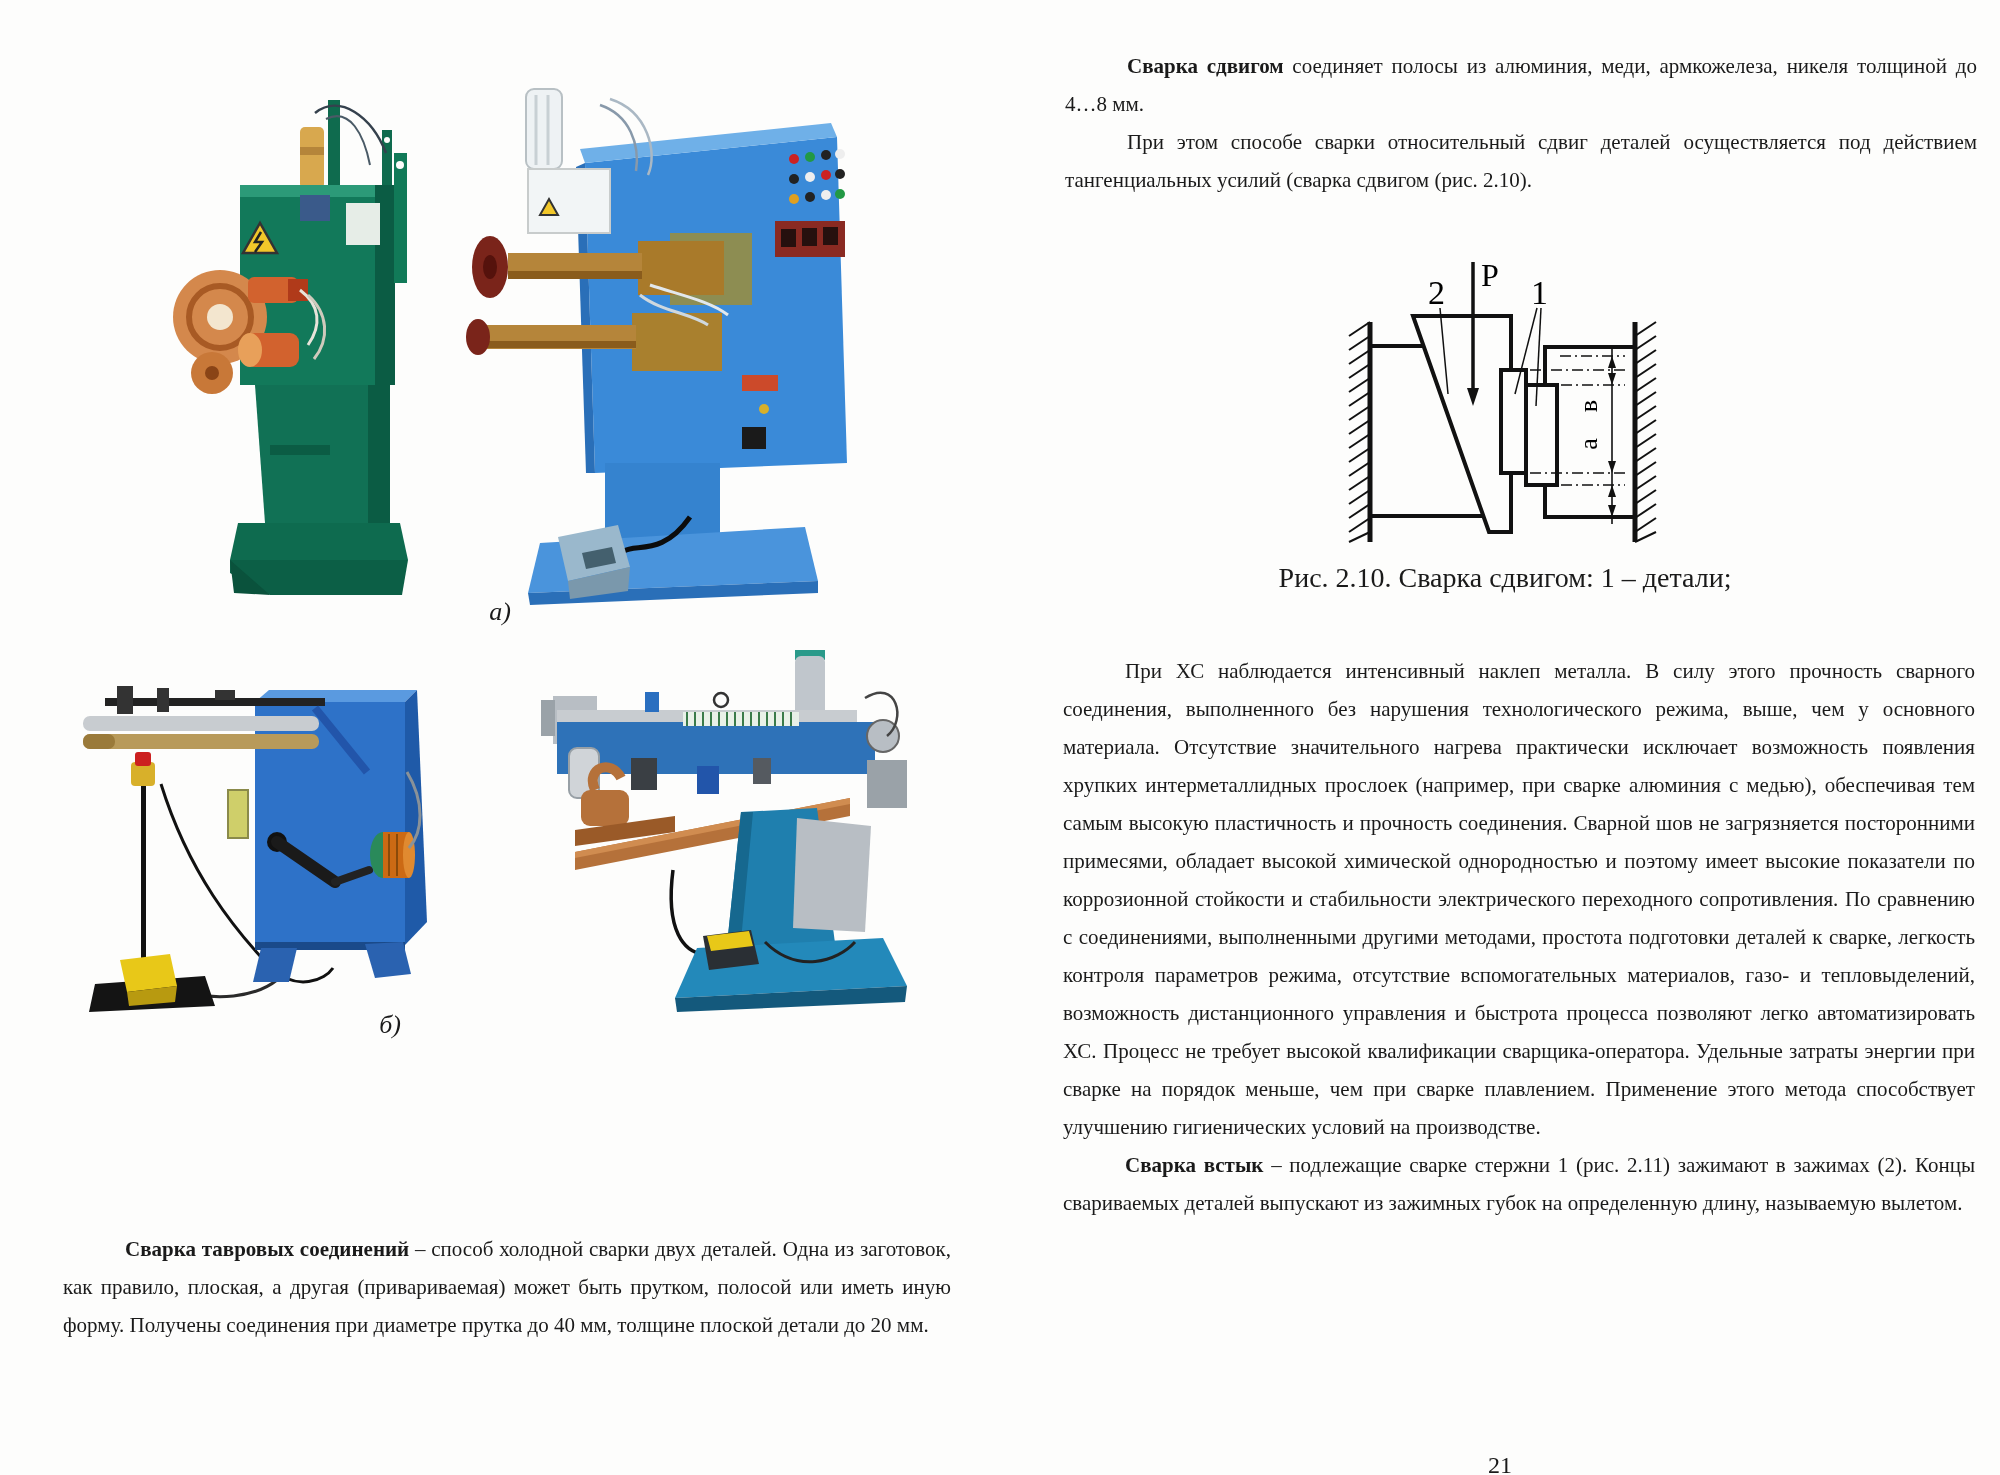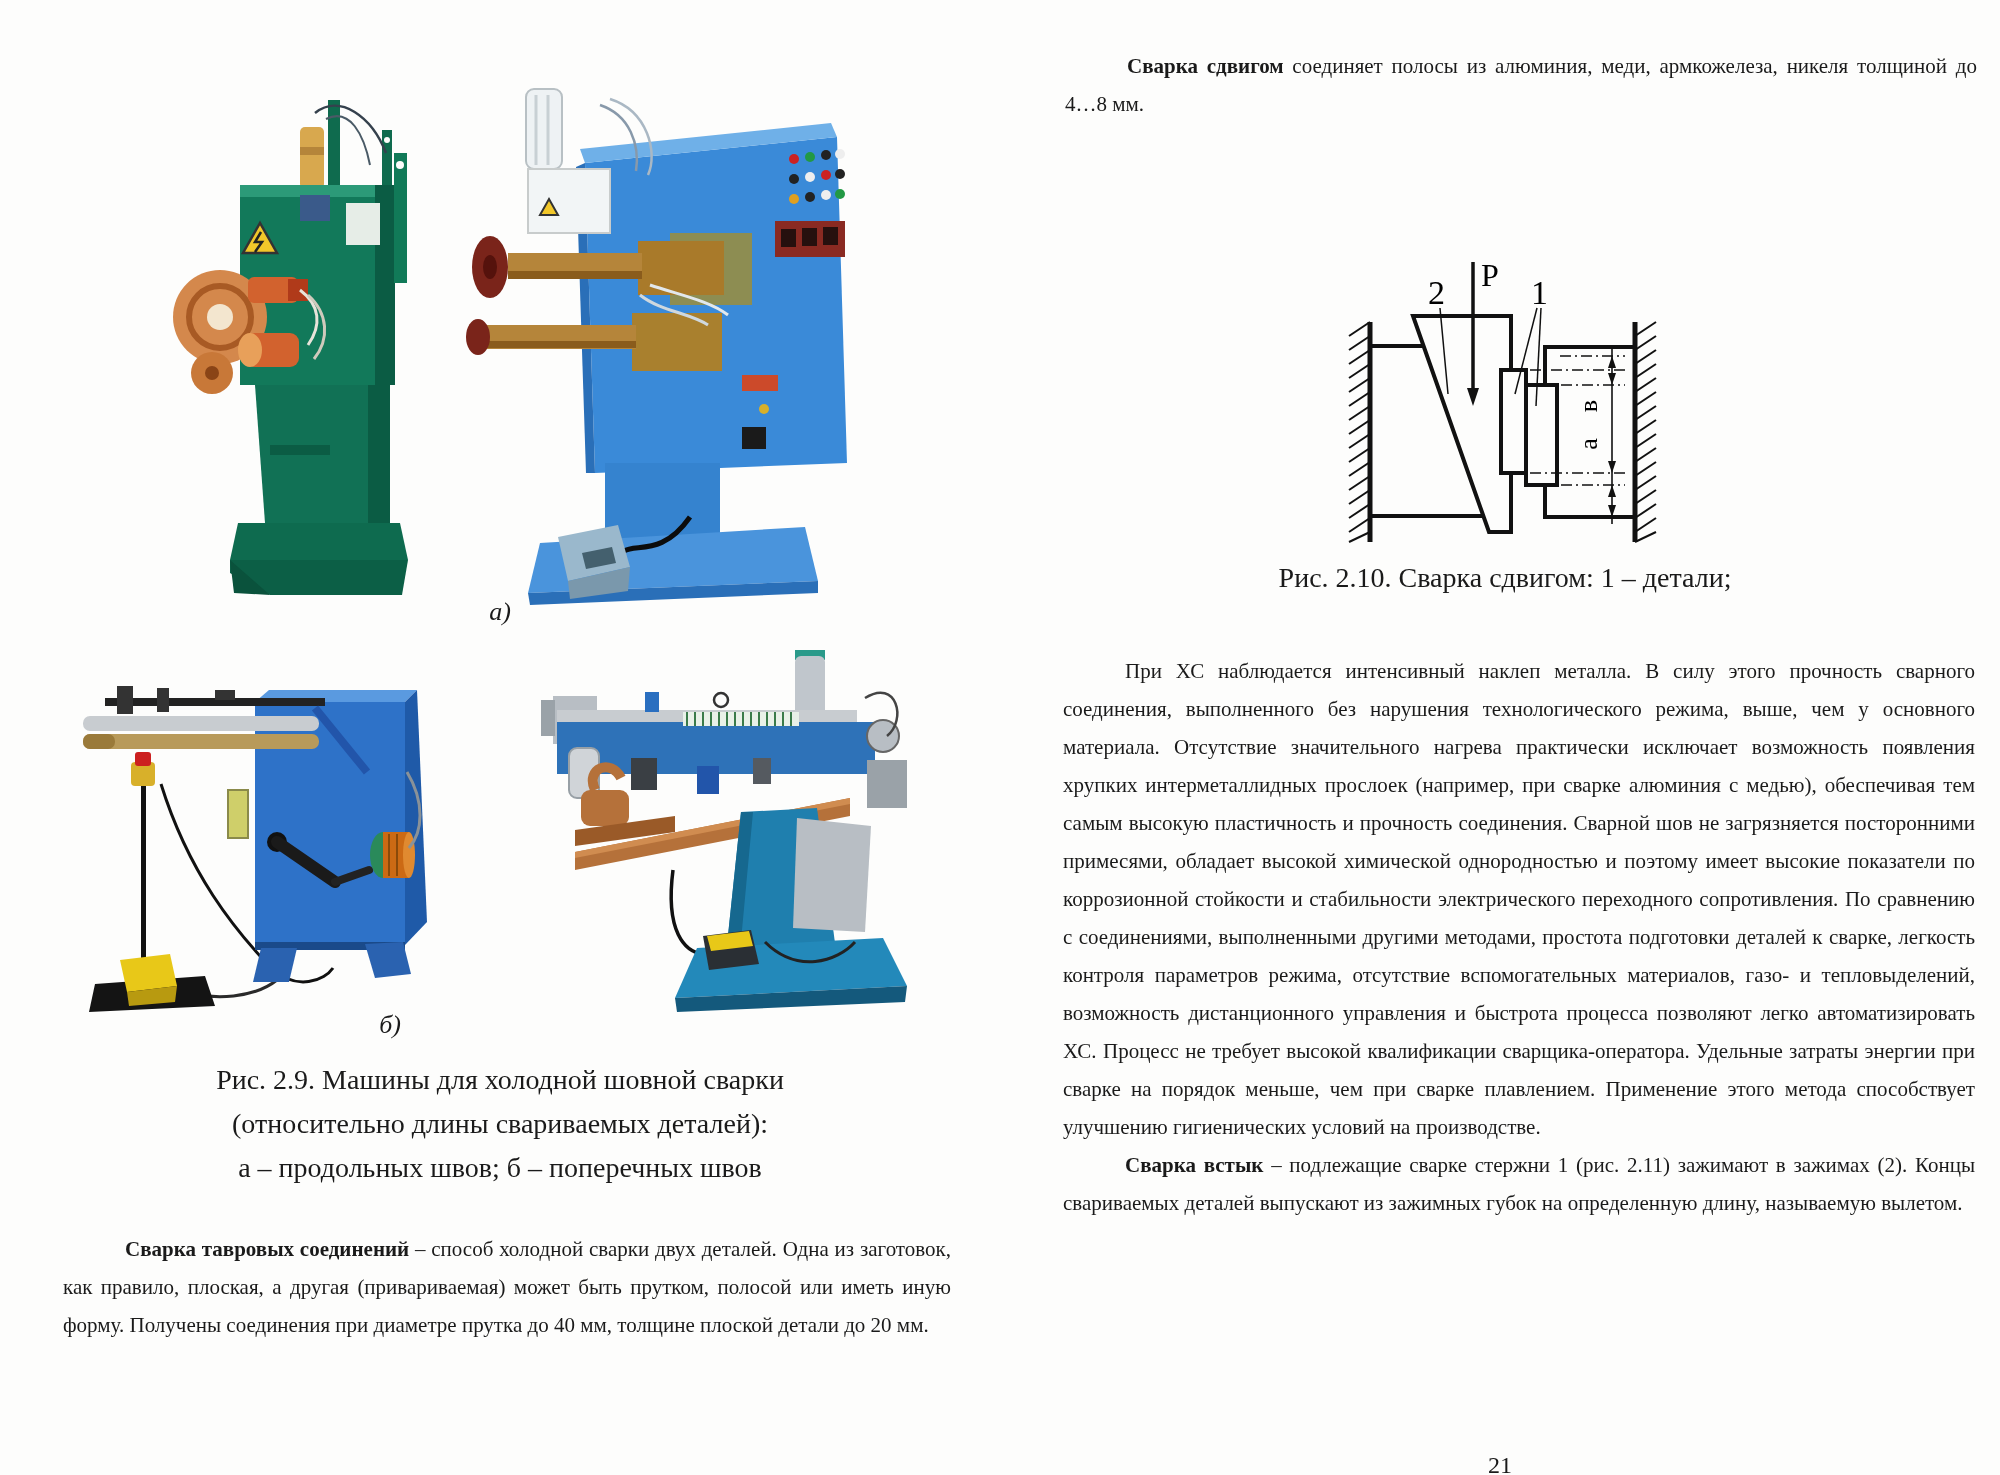--- a/index.html
+++ b/index.html
@@ -202,36 +202,32 @@
       <polygon points="262,308 448,298 472,346 240,358" fill="#2389ba"></polygon>
       <polygon points="240,358 472,346 470,362 242,372" fill="#14597c"></polygon>
       <polygon points="268,296 316,290 324,324 274,330" fill="#2a2f34"></polygon>
       <polygon points="272,296 314,291 318,306 276,311" fill="#e8c818"></polygon>
       <path d="M330,302 C362,334 402,322 420,302" stroke="#222" stroke-width="3" fill="none"></path>
     </svg>
   </div>
 
   <div class="abs fig-label" style="left:320px;top:1010px;width:140px;">б)</div>
 
-  <div class="abs caption" style="left:155px;top:1058px;width:690px;line-height:44px;">
-    <div>Рис. 2.9. Машины для холодной шовной сварки</div>
-    <div>(относительно длины свариваемых деталей):</div>
-    <div>а – продольных швов; б – поперечных швов</div>
-  </div>
 
   <div class="abs body-text" style="left:63px;top:1230px;width:888px;">
     <p><span class="lead">Сварка тавровых соединений</span><span> – способ холодной сварки двух деталей. Одна из заготовок, как правило, плоская, а другая (привариваемая) может быть прутком, полосой или иметь иную форму. Получены соединения при диаметре прутка до 40 мм, толщине плоской детали до 20 мм.</span></p>
   </div>
 
 </div>
 
 <div class="abs" style="left:1000px;top:0;width:1000px;height:1475px;">
 
   <div class="abs body-text" style="left:65px;top:47px;width:912px;">
     <p><span class="lead">Сварка сдвигом</span><span> соединяет полосы из алюминия, меди, армкожелеза, никеля толщиной до 4…8 мм.</span></p>
+    <p>При этом способе сварки относительный сдвиг деталей осуществляется под действием тангенциальных усилий (сварка сдвигом (рис. 2.10).</p>
   </div>
 
   <div class="abs" style="left:325px;top:244px;width:360px;height:310px;">
     <svg width="360" height="310" viewBox="0 0 360 310">
 
       <line x1="45" y1="78" x2="45" y2="298" stroke="#111" stroke-width="5"></line>
       <g stroke="#111" stroke-width="2">
         <line x1="24" y1="92" x2="45" y2="78"></line>
           <line x1="24" y1="106" x2="45" y2="92"></line>
           <line x1="24" y1="120" x2="45" y2="106"></line>

